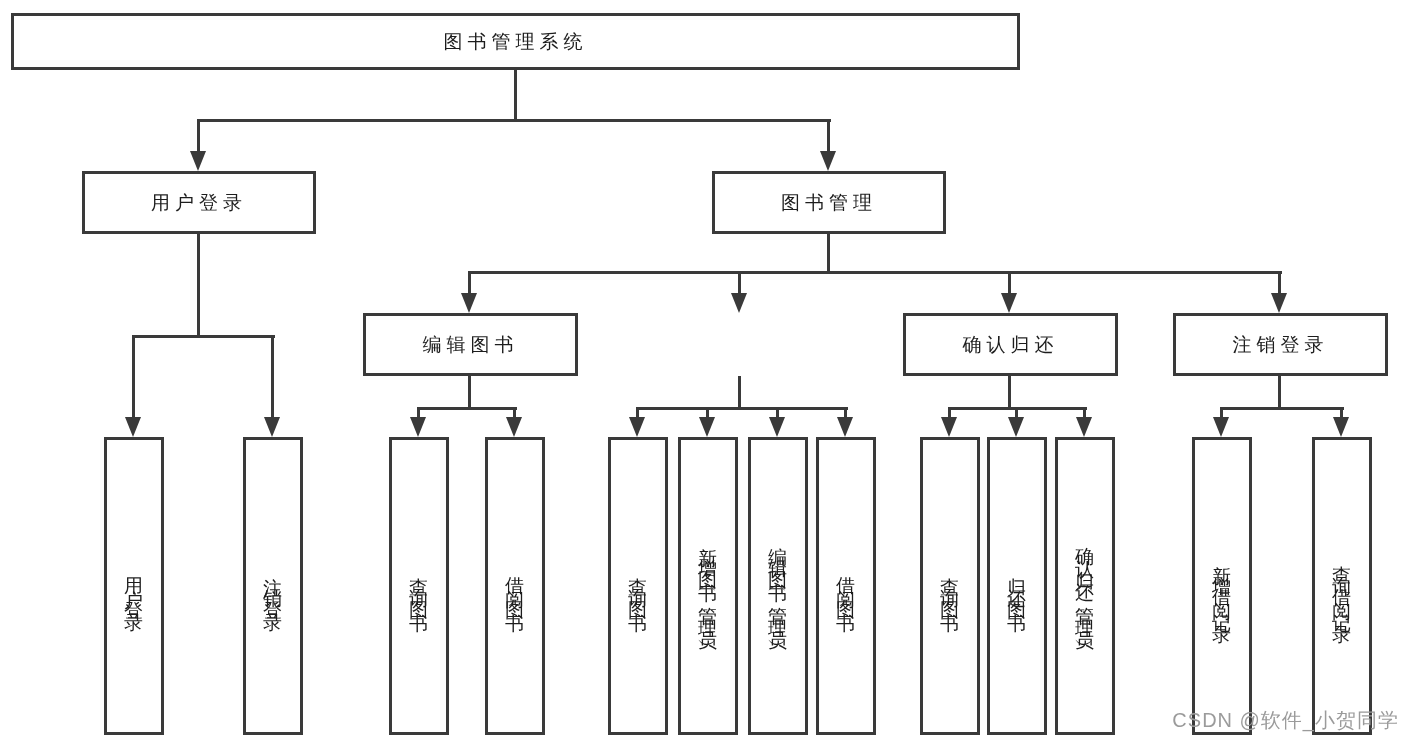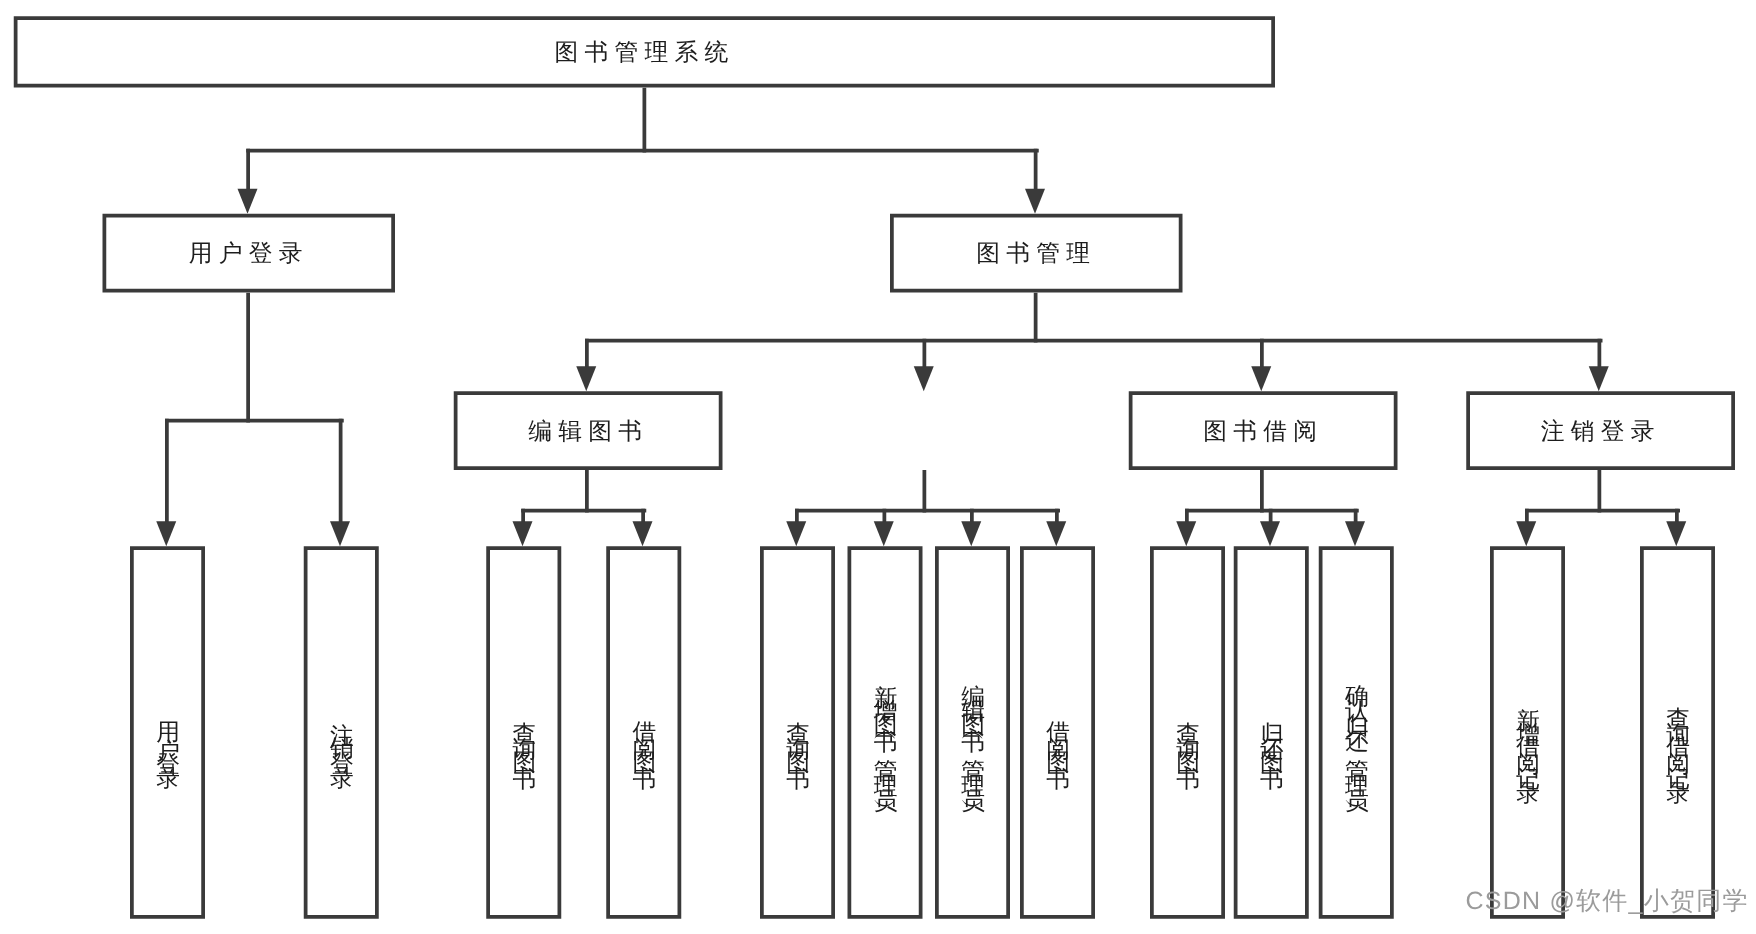--- a/index.html
+++ b/index.html
@@ -113,21 +113,21 @@
     <span class="hlabel">用户登录</span>
   </div>
   <div class="box" style="left:712px;top:171px;width:234px;height:63px">
     <span class="hlabel">图书管理</span>
   </div>
 
   <div class="box" style="left:363px;top:313px;width:215px;height:63px">
     <span class="hlabel">编辑图书</span>
   </div>
   <div class="box" style="left:903px;top:313px;width:215px;height:63px">
-    <span class="hlabel">图书借阅</span>
+    <span class="hlabel">确认归还</span>
   </div>
   <div class="box" style="left:1173px;top:313px;width:215px;height:63px">
     <span class="hlabel">注销登录</span>
   </div>
 
   <div class="box leaf" style="left:104px">
     <span class="vlabel">用户登录</span>
   </div>
   <div class="box leaf" style="left:243px">
     <span class="vlabel">注销登录</span>

